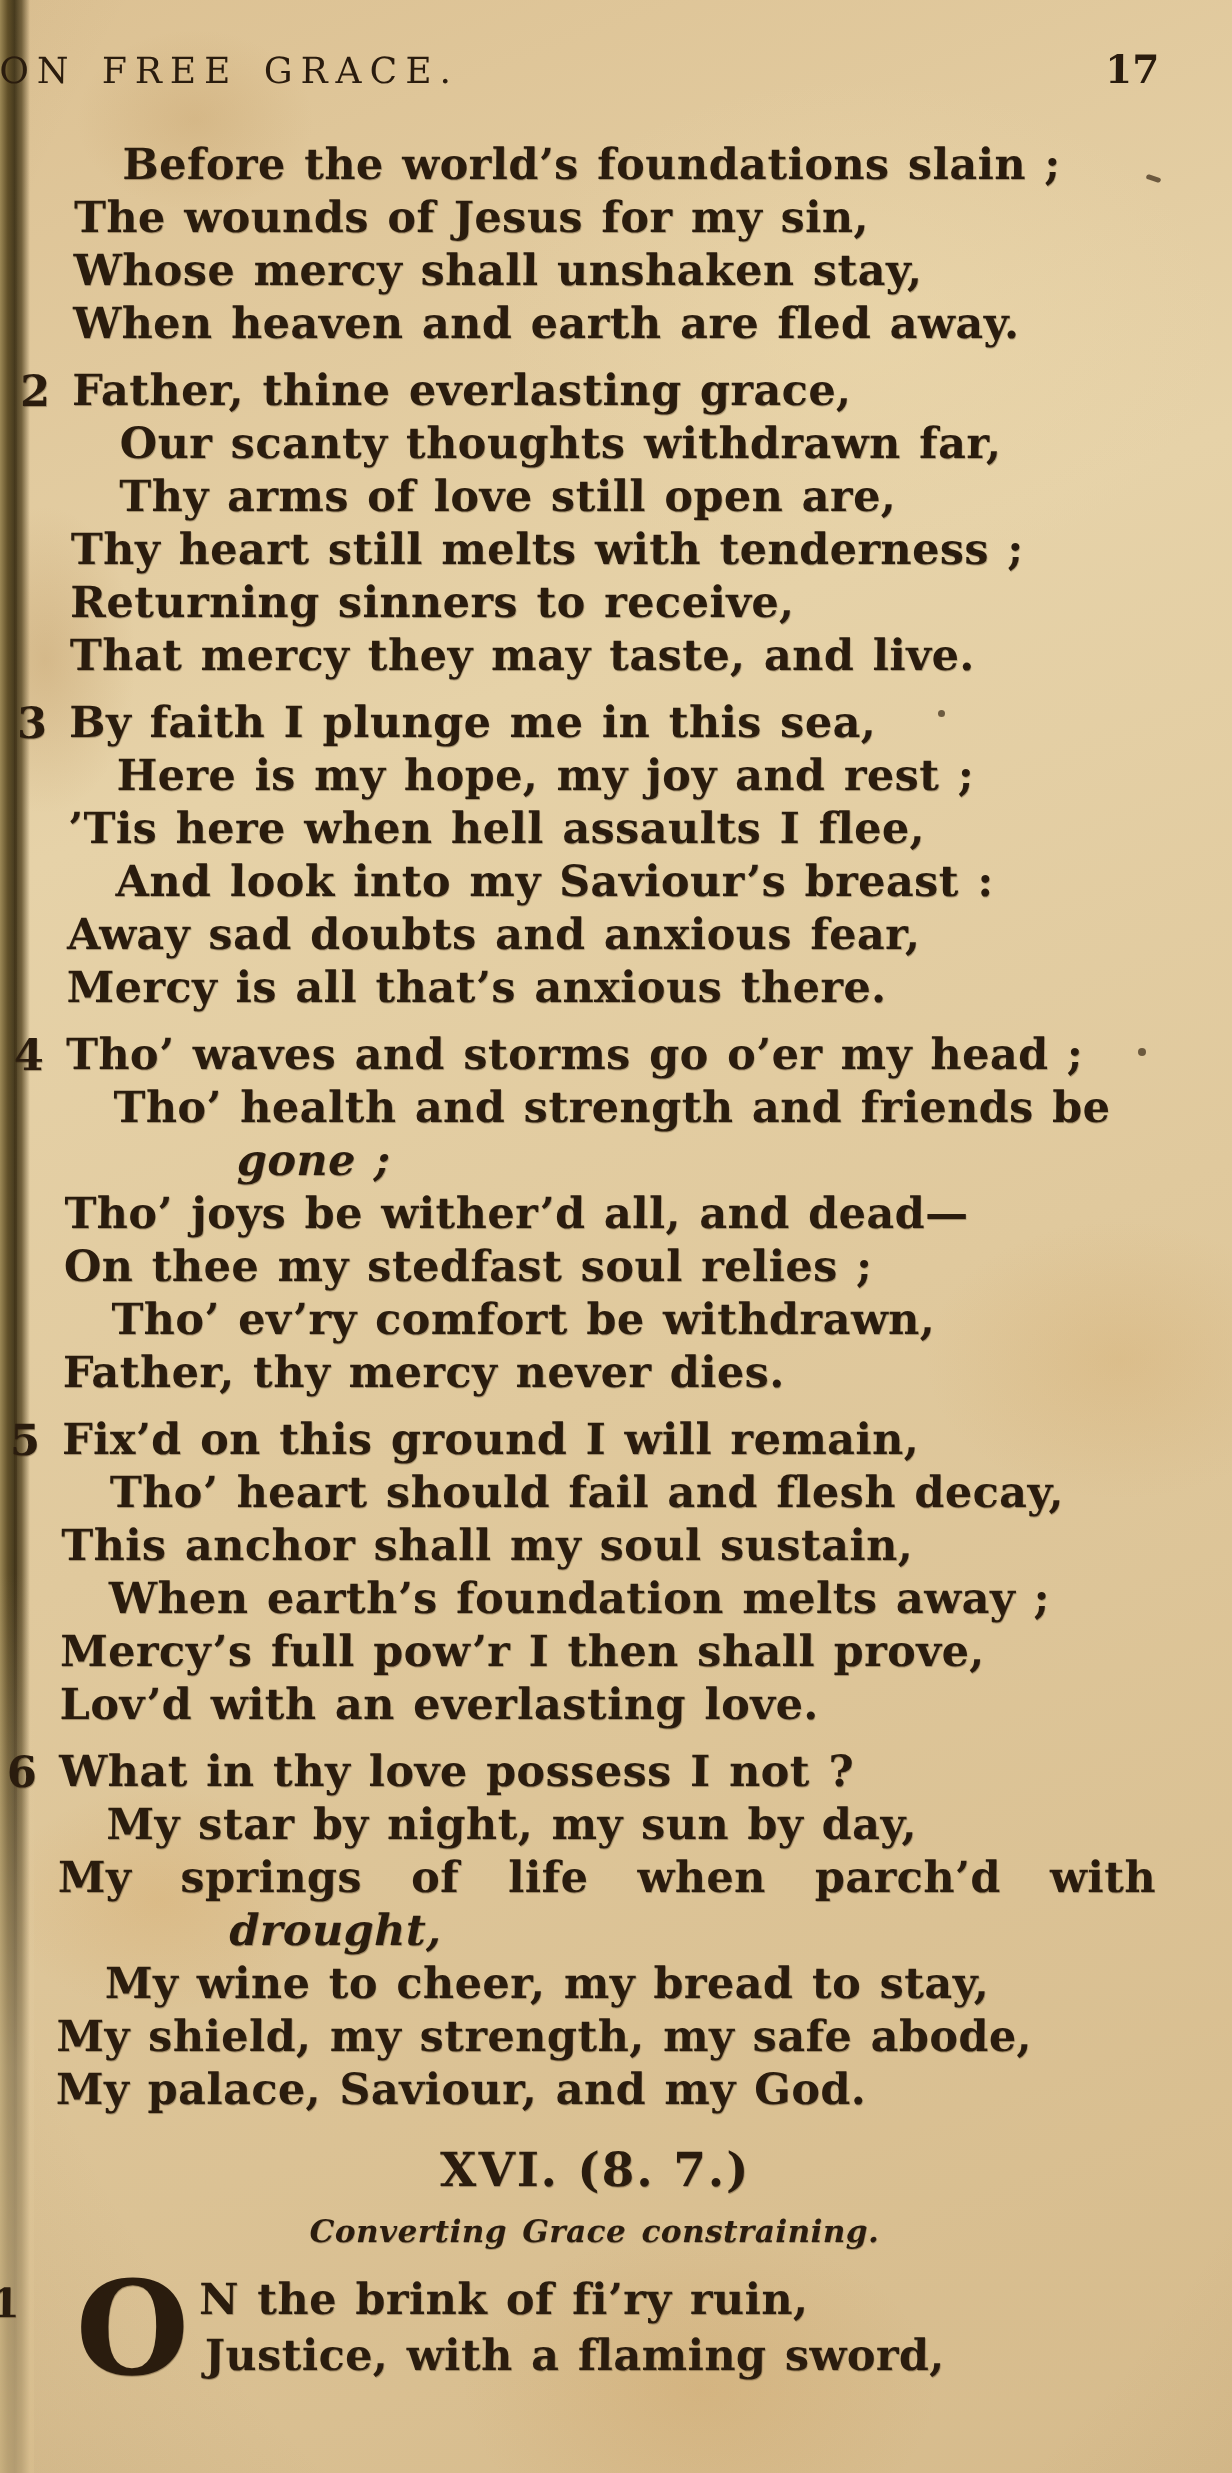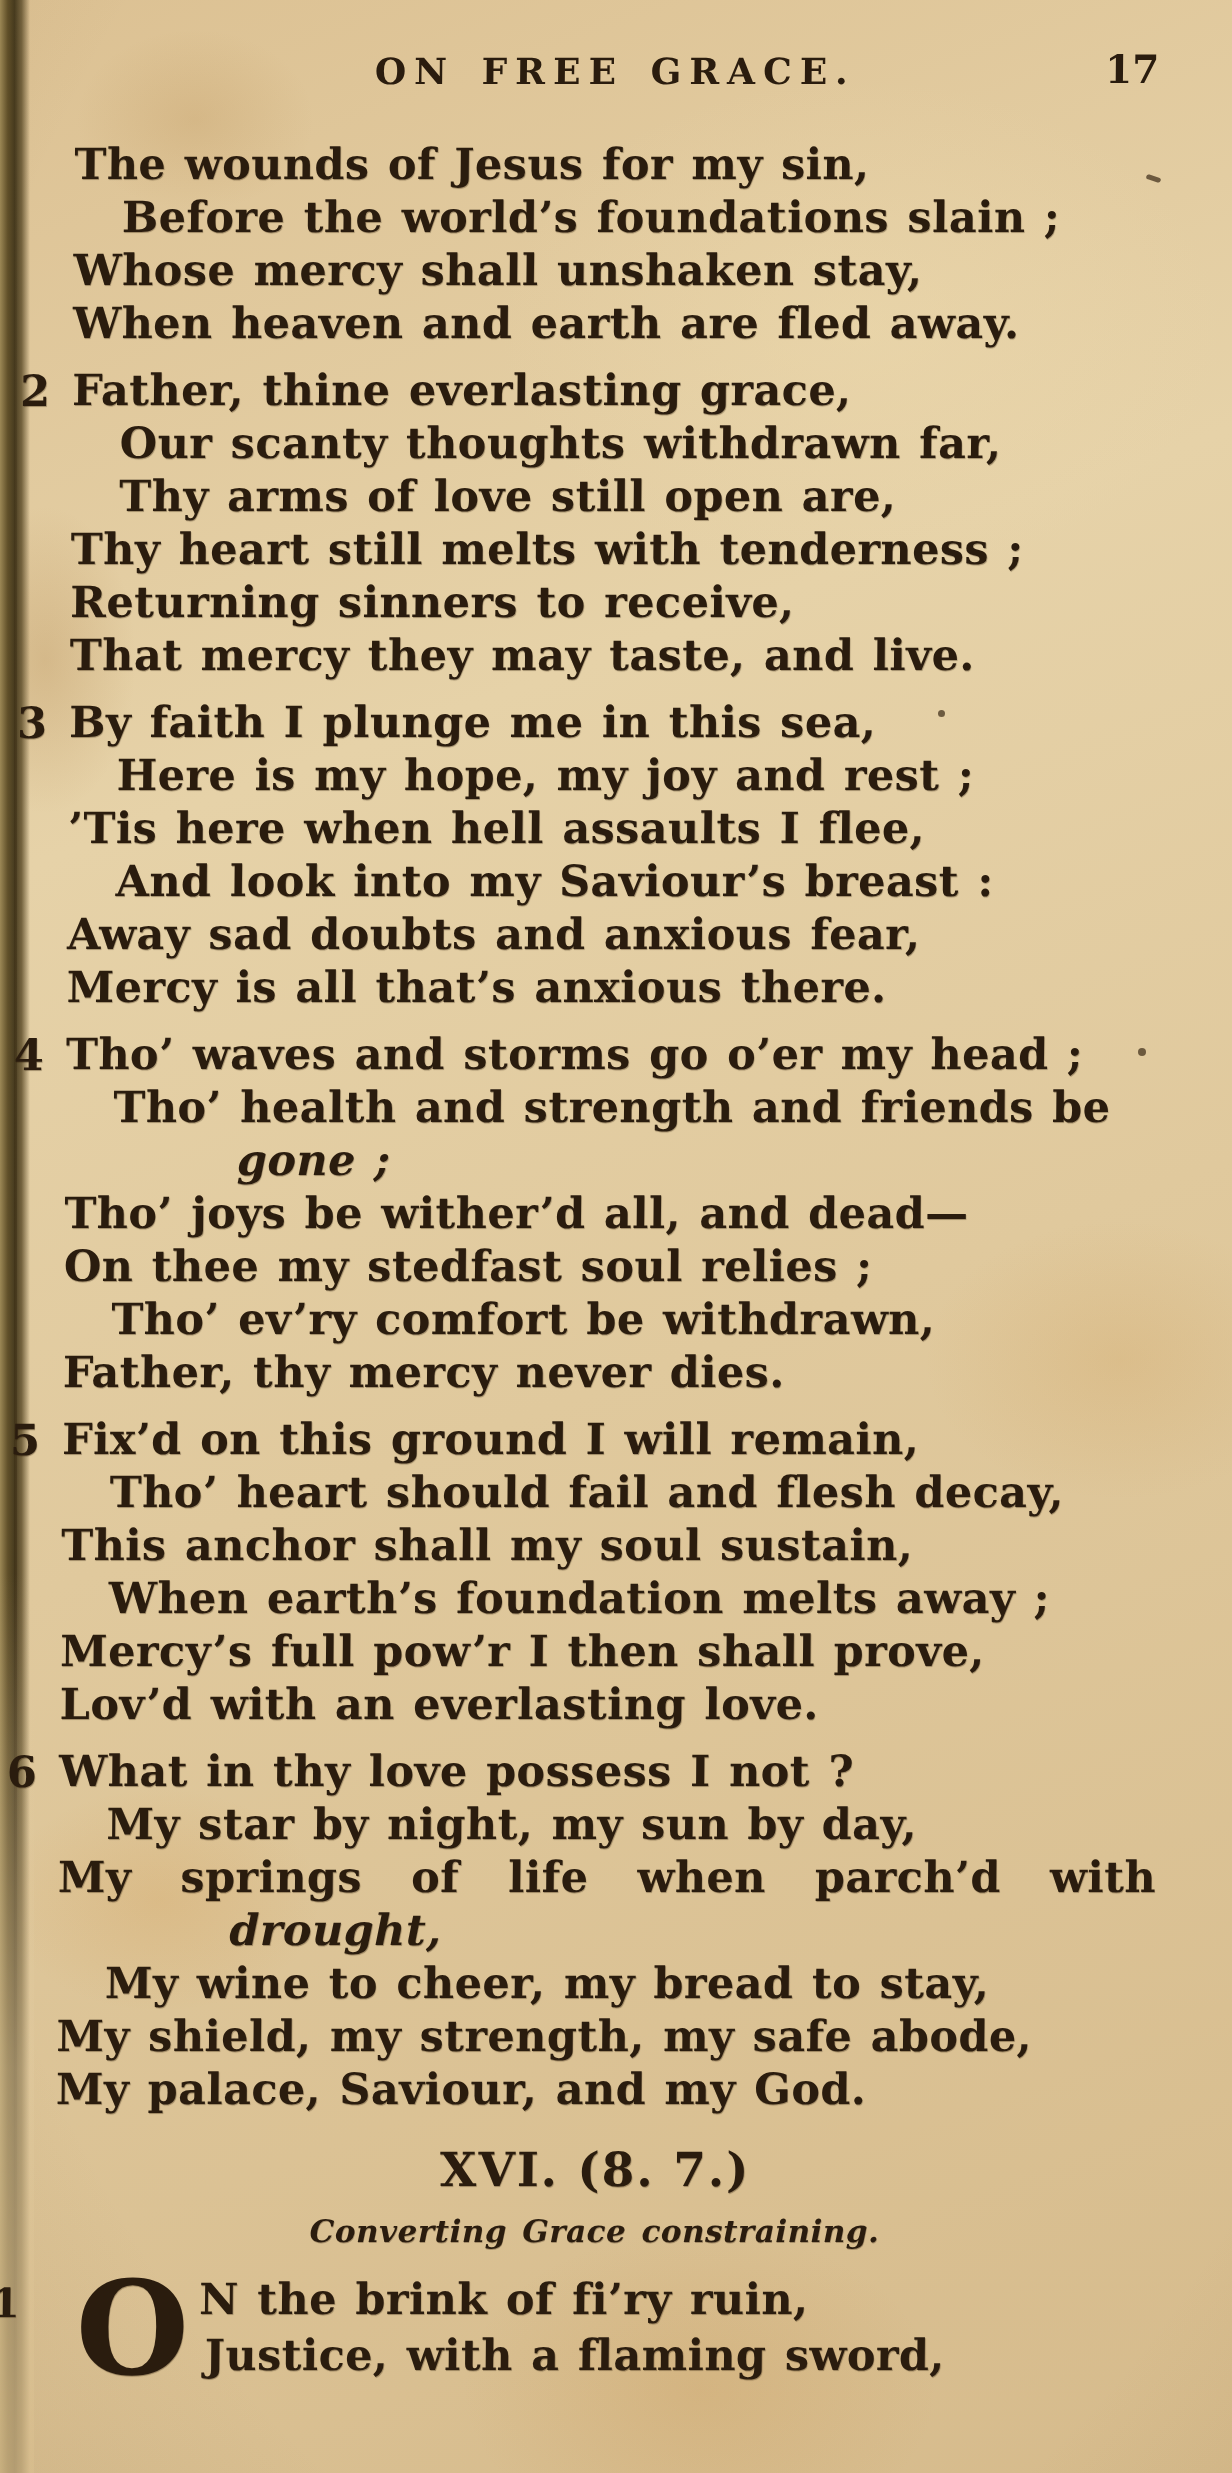--- a/index.html
+++ b/index.html
@@ -36,22 +36,22 @@
     position:absolute;left:0;top:0;width:1232px;
     transform:skewX(-0.55deg);
     transform-origin:0 0;
   }
   .pagehead{
     position:relative;
     padding-top:50px;
     height:52px;
   }
   .running-title{
-    display:block;text-align:center;
-    font-size:36px;font-weight:bold;letter-spacing:8px;
+    display:block;
+    font-size:36px;font-weight:normal;letter-spacing:8px;
     word-spacing:6px;
   }
   .page-number{
     position:absolute;right:72px;top:46px;
     font-size:39px;font-weight:bold;
   }
   .hymn-text{
     margin:36px 58px 0 76px;
     font-size:43px;font-weight:bold;
     line-height:53px;letter-spacing:.4px;word-spacing:3px;
@@ -108,22 +108,22 @@
   <div class="content">
 
     <header class="pagehead">
       <span class="running-title">ON FREE GRACE.</span>
       <span class="page-number">17</span>
     </header>
 
     <main class="hymn-text">
 
       <div class="stanza">
+        <div class="ln in">Before the world’s foundations slain ;</div>
         <div class="ln">The wounds of Jesus for my sin,</div>
-        <div class="ln in">Before the world’s foundations slain ;</div>
         <div class="ln">Whose mercy shall unshaken stay,</div>
         <div class="ln">When heaven and earth are fled away.</div>
       </div>
 
       <div class="stanza">
         <span class="vnum">2</span>
         <div class="ln">Father, thine everlasting grace,</div>
         <div class="ln in">Our scanty thoughts withdrawn far,</div>
         <div class="ln in">Thy arms of love still open are,</div>
         <div class="ln">Thy heart still melts with tenderness ;</div>

